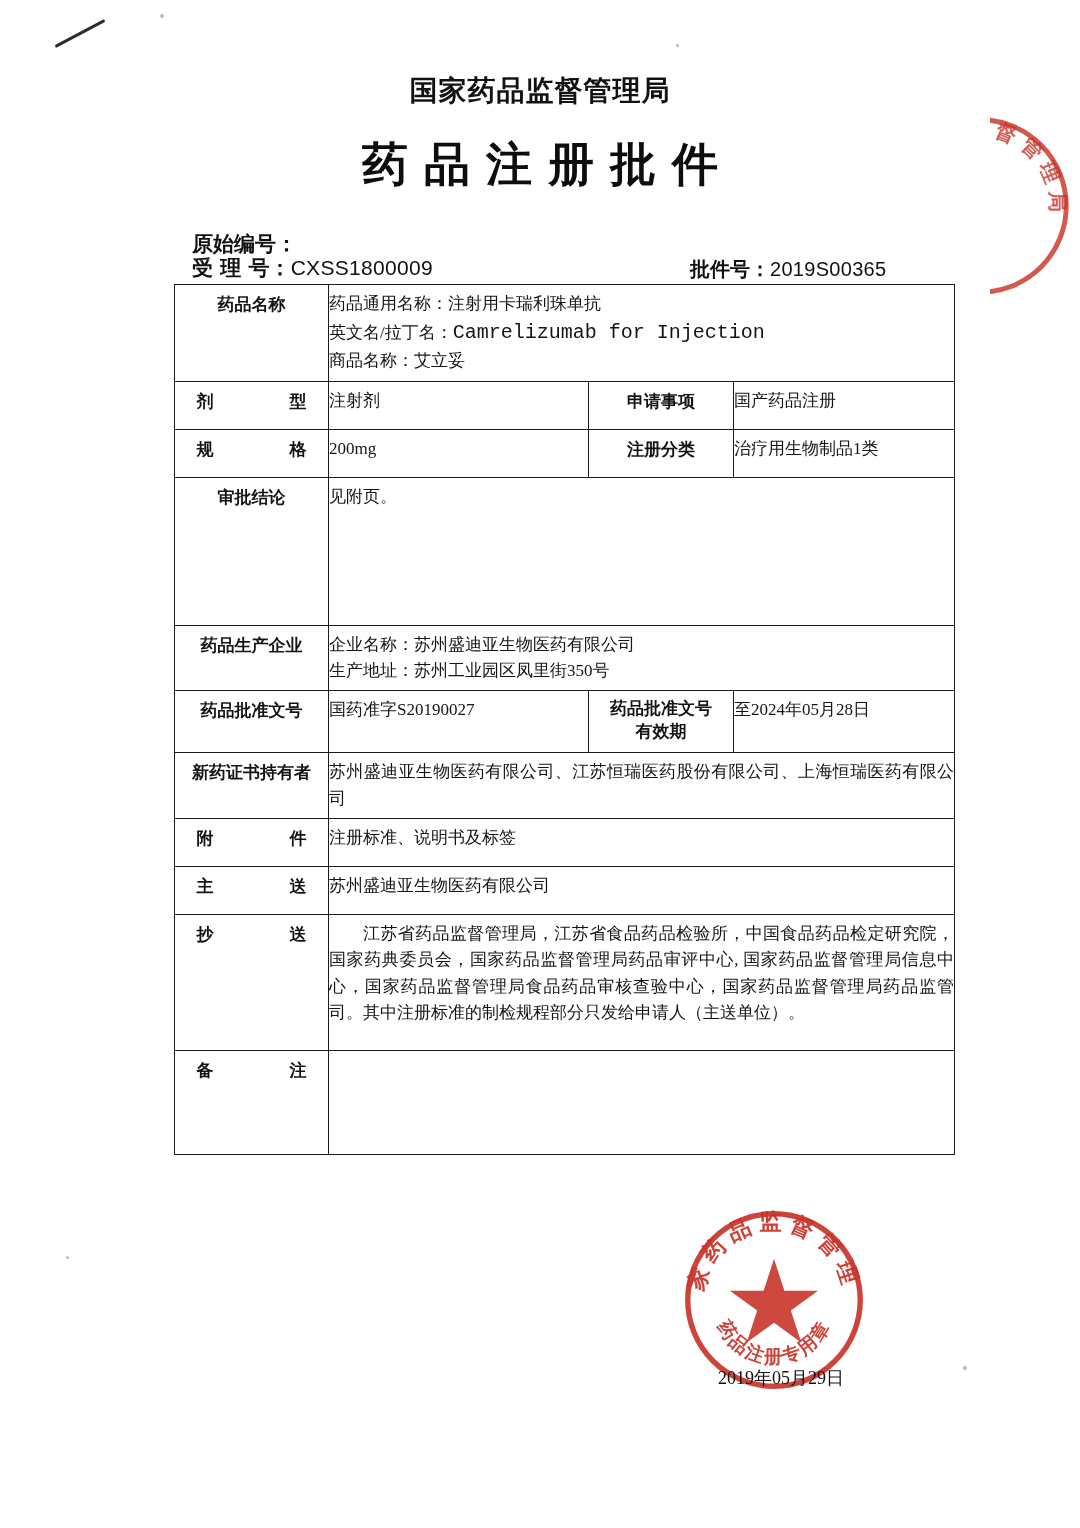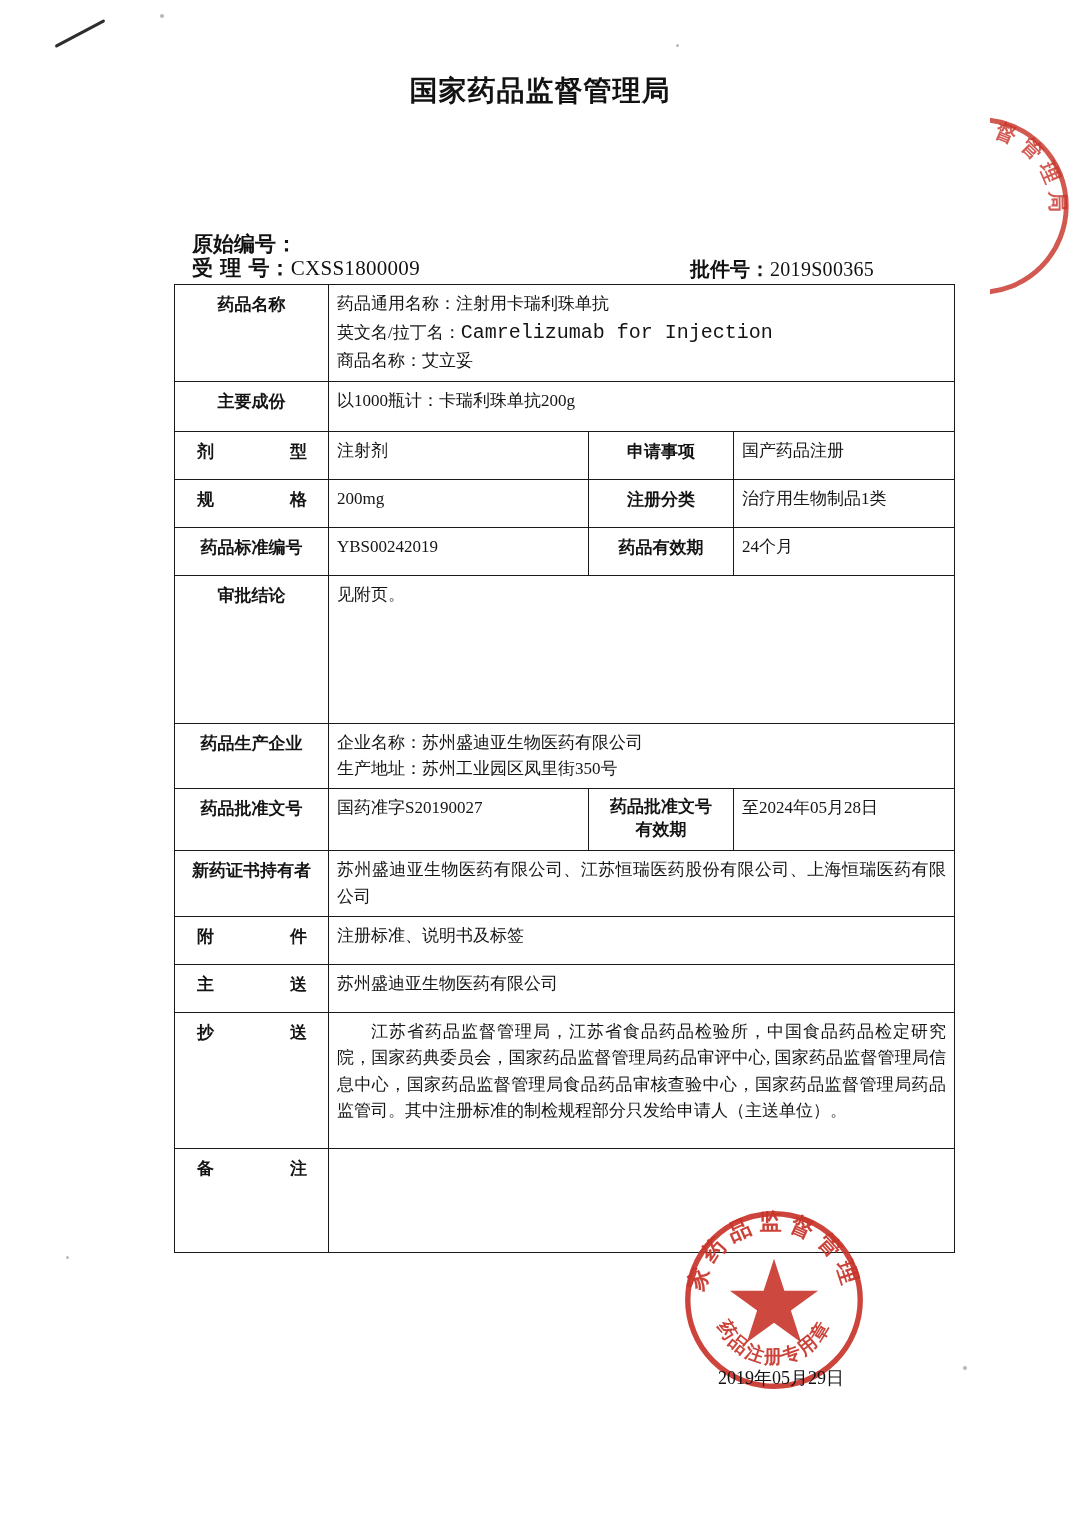--- a/index.html
+++ b/index.html
@@ -38,40 +38,40 @@
 
   
   .ref-block {
     position: absolute; left: 192px; top: 232px;
     font-family: "DejaVu Sans", "Liberation Sans", sans-serif;
     font-size: 21px; font-weight: bold; line-height: 24px;
     color: #111;
   }
   .ref-line { white-space: nowrap; }
   .ref-value {
-    font-family: Liberation Serif, serif;
+    font-family: Liberation Sans, sans-serif;
     font-weight: normal; letter-spacing: .3px;
   }
   .approval-no {
     position: absolute; left: 690px; top: 256px;
     font-family: "DejaVu Sans", "Liberation Sans", sans-serif;
     font-size: 20px; font-weight: bold; color: #111;
     white-space: nowrap;
   }
 
   
   .cert-table {
     position: absolute; left: 174px; top: 284px;
     width: 780px;
     border-collapse: collapse;
     table-layout: fixed;
   }
   .cert-table td {
     border: 1.6px solid #1a1a1a;
-    padding: 6px 8px;
+    padding: 6px 0;
     vertical-align: top;
     font-size: 17px;
     line-height: 1.55;
   }
   .lbl {
     text-align: center;
     vertical-align: middle;
     font-family: "DejaVu Sans", "Liberation Sans", sans-serif;
     font-weight: bold;
     font-size: 17px;
@@ -115,20 +115,21 @@
 <body>
 
 <div class="pen-stroke"></div>
 <div class="speck" style="left:160px;top:14px;width:4px;height:4px;"></div>
 <div class="speck" style="left:676px;top:44px;width:3px;height:3px;"></div>
 <div class="speck" style="left:963px;top:1366px;width:4px;height:4px;"></div>
 <div class="speck" style="left:66px;top:1256px;width:3px;height:3px;"></div>
 
 <div class="doc-head">
   <div class="agency-name">国家药品监督管理局</div>
+  <div class="doc-title">药品注册批件</div>
 </div>
 
 <div class="ref-block">
   <div class="ref-line">
     <span>原始编号：</span><span class="ref-value"></span>
   </div>
   <div class="ref-line">
     <span>受 理 号：</span><span class="ref-value">CXSS1800009</span>
   </div>
 </div>
@@ -147,45 +148,35 @@
 
     <tr>
       <td class="lbl">药品名称</td>
       <td class="val" colspan="3" style="height:92px;">
         <span class="val-line"><span>药品通用名称：</span><span>注射用卡瑞利珠单抗</span></span>
         <span class="val-line"><span>英文名/拉丁名：</span><span class="val-mono">Camrelizumab for Injection</span></span>
         <span class="val-line"><span>商品名称：</span><span>艾立妥</span></span>
       </td>
     </tr>
 
-    <tr>
-      <td class="lbl">主要成份</td>
-      <td class="val val-mid" colspan="3" style="height:50px;">以1000瓶计：卡瑞利珠单抗200g</td>
-    </tr>
 
     <tr>
       <td class="lbl lbl-wide">剂　　型</td>
       <td class="val val-mid" style="height:48px;">注射剂</td>
       <td class="lbl">申请事项</td>
       <td class="val val-mid">国产药品注册</td>
     </tr>
 
     <tr>
       <td class="lbl lbl-wide">规　　格</td>
       <td class="val val-mid" style="height:48px;">200mg</td>
       <td class="lbl">注册分类</td>
       <td class="val val-mid">治疗用生物制品1类</td>
     </tr>
 
-    <tr>
-      <td class="lbl">药品标准编号</td>
-      <td class="val val-mid" style="height:48px;">YBS00242019</td>
-      <td class="lbl">药品有效期</td>
-      <td class="val val-mid">24个月</td>
-    </tr>
 
     <tr>
       <td class="lbl" style="height:148px;">审批结论</td>
       <td class="val val-top" colspan="3">见附页。</td>
     </tr>
 
     <tr>
       <td class="lbl">药品生产企业</td>
       <td class="val" colspan="3" style="height:62px;">
         <span class="val-line"><span>企业名称：</span><span>苏州盛迪亚生物医药有限公司</span></span>

